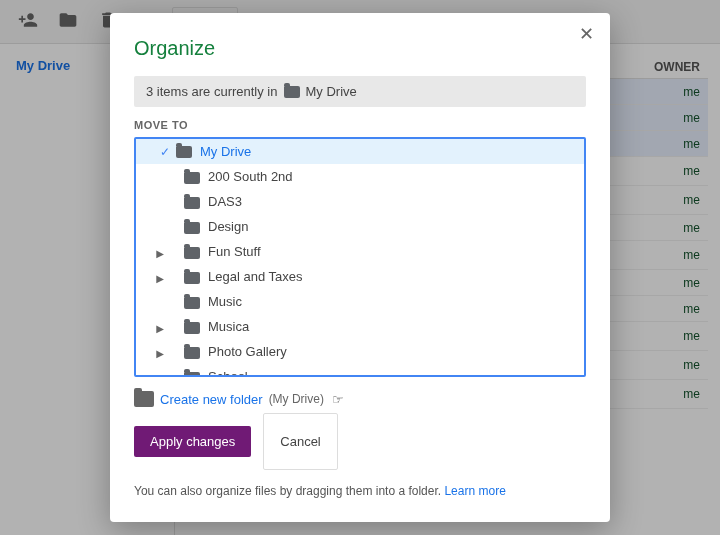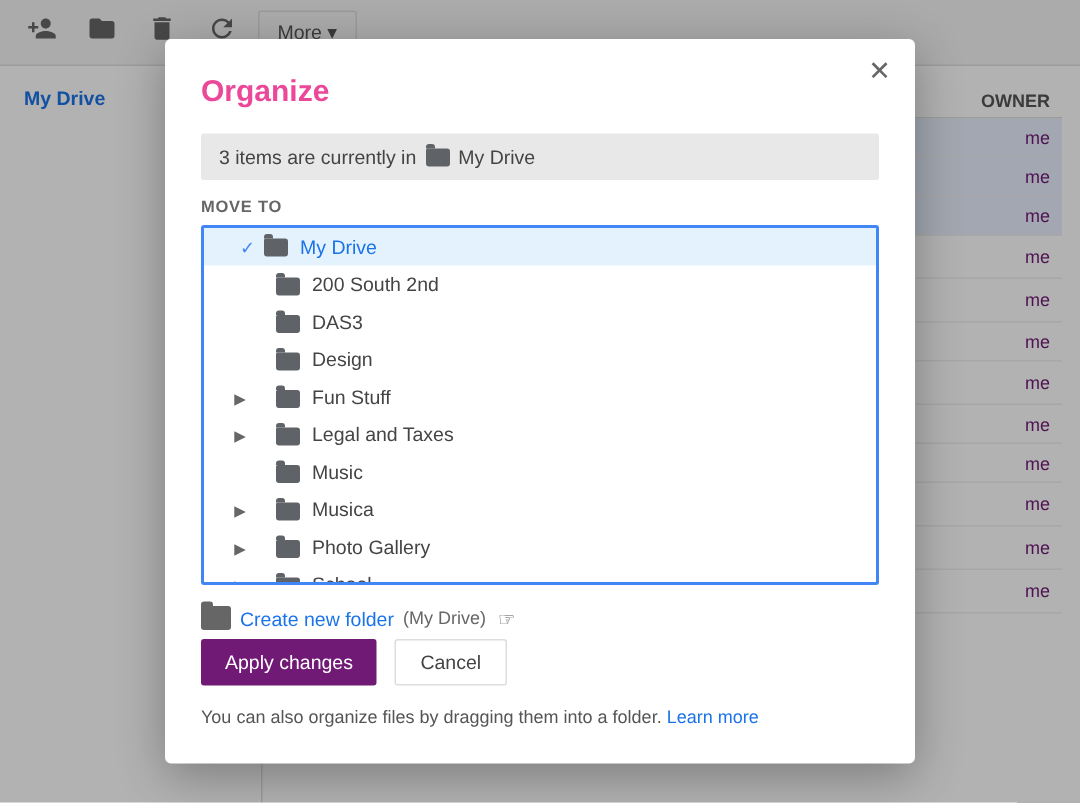--- a/index.html
+++ b/index.html
@@ -168,21 +168,21 @@
       align-items: center;
       justify-content: center;
     }
 
     .shared-badge {
       font-size: 10px;
       color: #888;
       margin-left: 4px;
     }
 
-    .owner-cell { color: #701a75; font-size: 12px; }
+    .owner-cell { color: #14532d; font-size: 12px; }
 
     
     .overlay {
       position: absolute;
       top: 0; left: 0;
       width: 100%; height: 100%;
       background: rgba(0,0,0,0.3);
       z-index: 10;
       display: flex;
       align-items: center;
@@ -206,22 +206,22 @@
       font-size: 18px;
       cursor: pointer;
       color: #666;
       background: none;
       border: none;
       line-height: 1;
     }
 
     .modal-title {
       font-size: 20px;
-      font-weight: bold;
-      color: #ec4899;
+      font-weight: normal;
+      color: #15803d;
       margin-bottom: 16px;
     }
 
     .location-bar {
       background: #e8e8e8;
       border-radius: 2px;
       padding: 8px 12px;
       font-size: 13px;
       color: #444;
       margin-bottom: 12px;
@@ -372,21 +372,21 @@
       padding: 8px 16px;
       font-size: 13px;
       cursor: pointer;
     }
 
     .btn-cancel {
       background: white;
       color: #444;
       border: 1px solid #ddd;
       border-radius: 2px;
-      padding: 7px 16px;
+      padding: 20px 16px;
       font-size: 13px;
       cursor: pointer;
     }
 
     .drag-hint {
       font-size: 12px;
       color: #555;
     }
 
     .drag-hint a {

